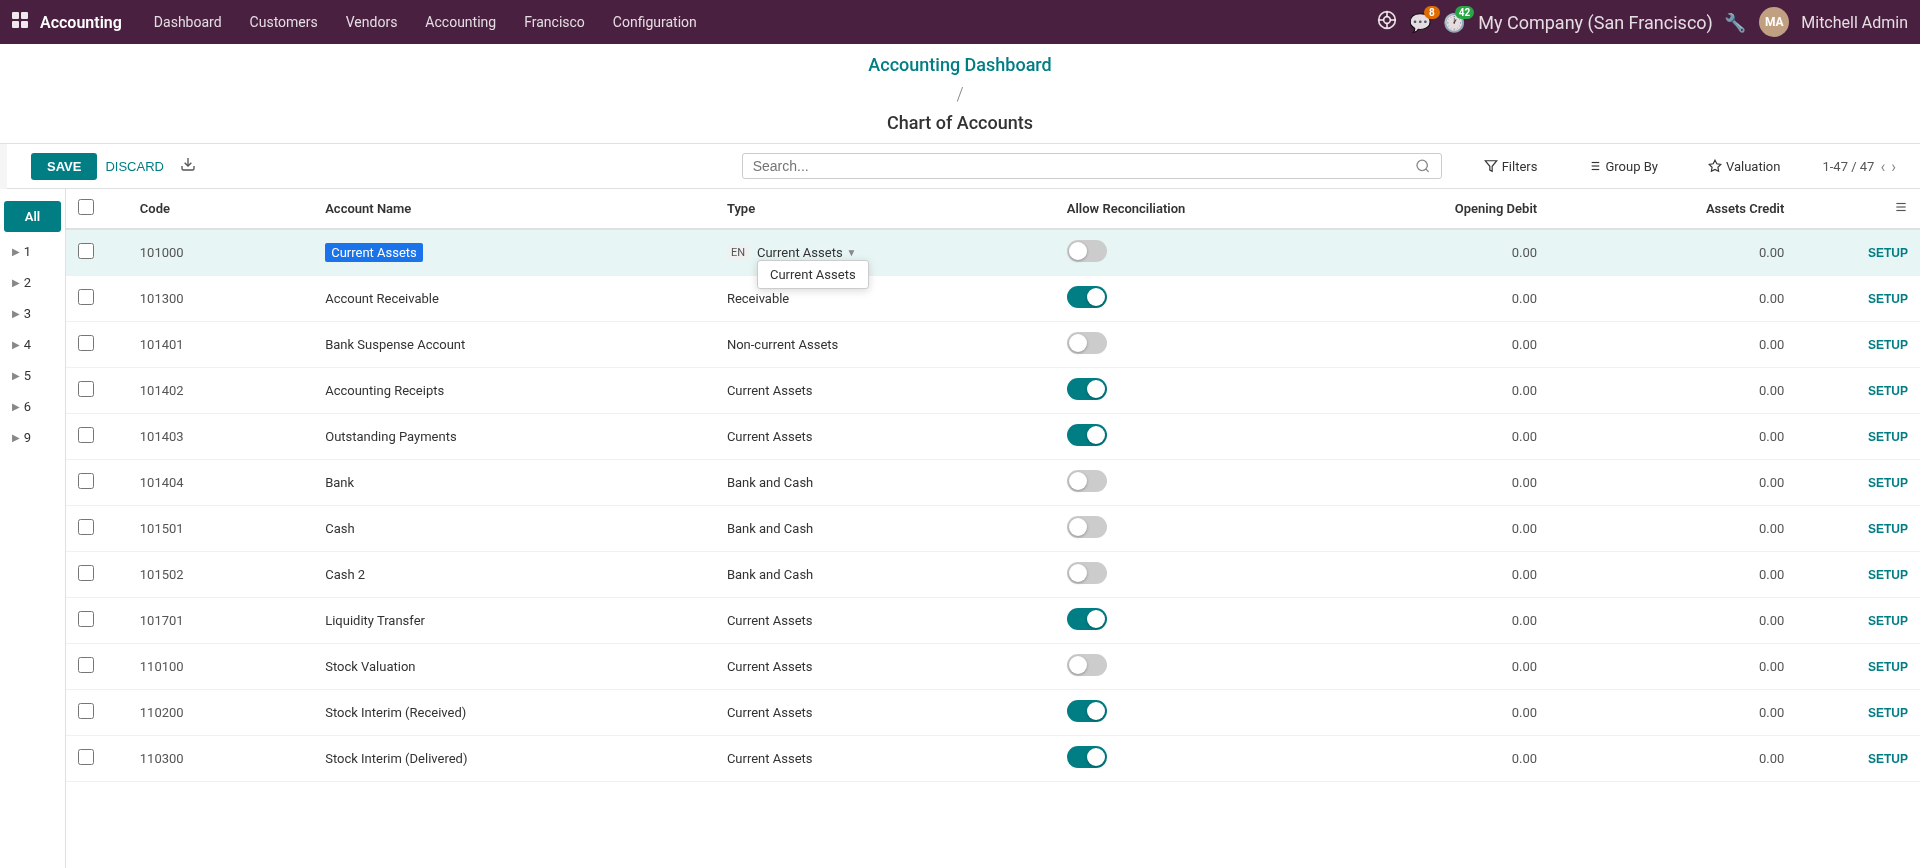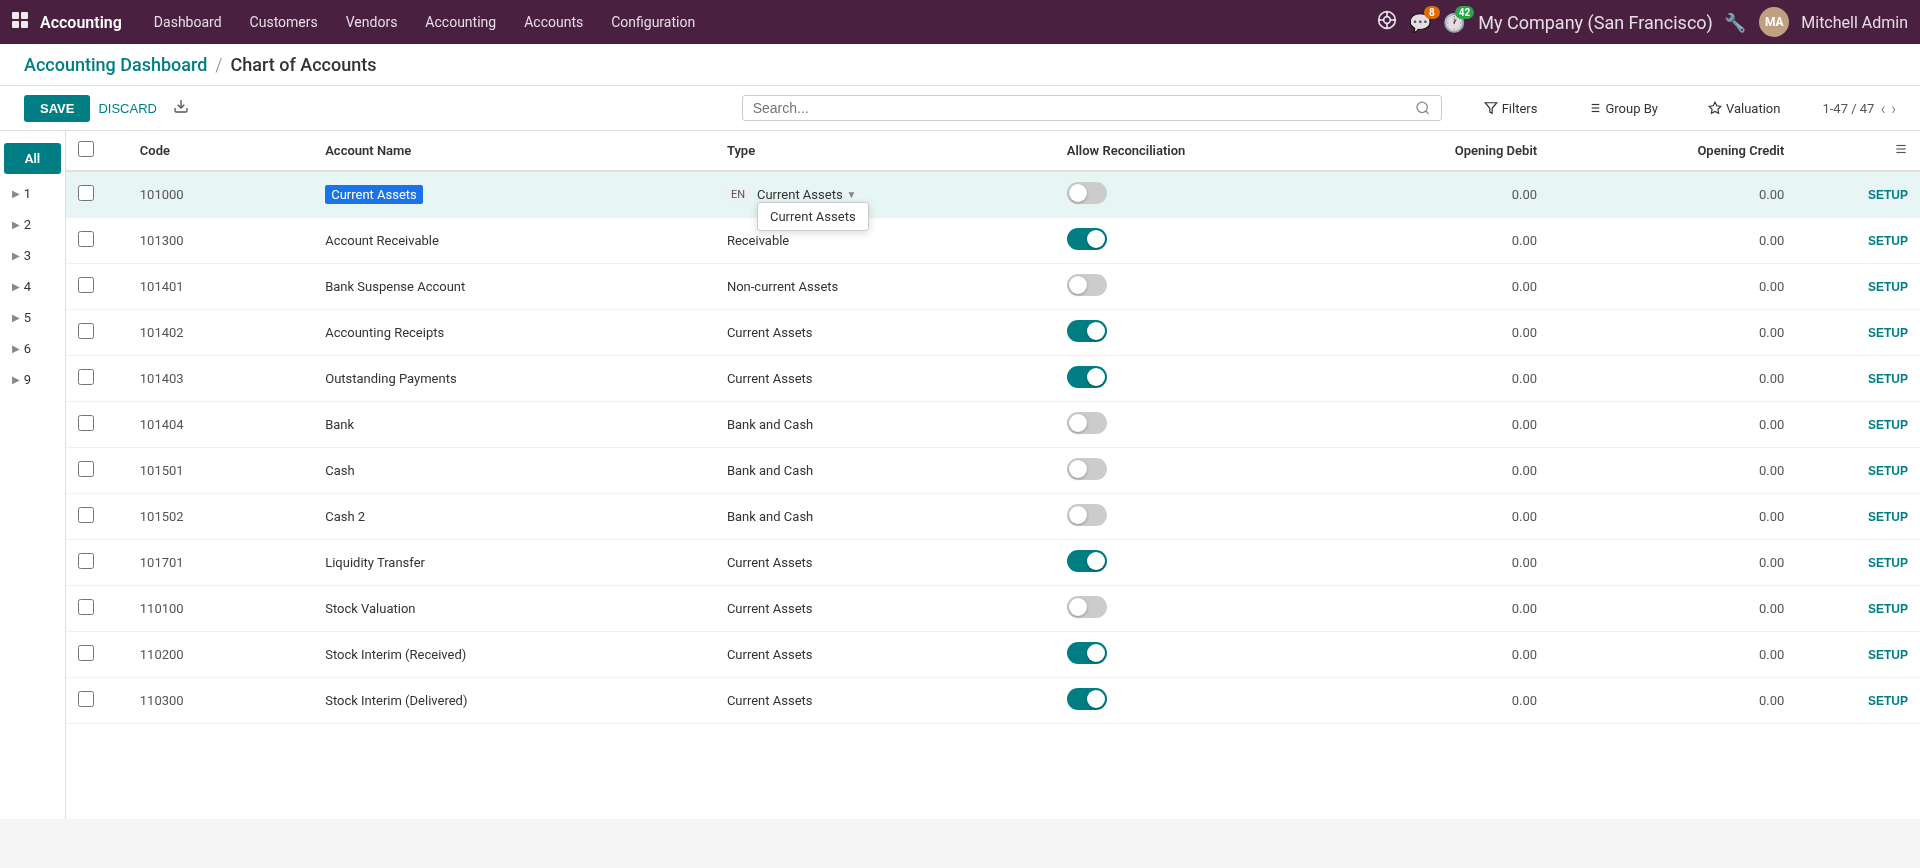--- a/index.html
+++ b/index.html
@@ -66,20 +66,21 @@
       padding: 10px 24px;
       border-bottom: 1px solid #e0e0e0;
     }
     .breadcrumb {
       display: flex;
       align-items: center;
       font-size: 18px;
       font-weight: 500;
       color: #017e84;
       gap: 8px;
+      flex-direction: column;
     }
     .btn-save {
       background: #017e84;
       color: white;
       border: none;
       padding: 6px 16px;
       border-radius: 3px;
       cursor: pointer;
       font-weight: 600;
       font-size: 13px;
@@ -264,20 +265,21 @@
       margin-right: 4px;
     }
 
     
     .top-action-bar {
       background: white;
       padding: 6px 24px;
       display: flex;
       align-items: center;
       border-bottom: 1px solid #e0e0e0;
+      margin-left: 7px;
     }
     .top-search-wrap {
       flex: 1;
       display: flex;
       align-items: center;
       border: 1px solid #ccc;
       border-radius: 3px;
       padding: 4px 10px;
       max-width: 700px;
     }
@@ -308,21 +310,21 @@
       <rect x="9" y="0" width="7" height="7" rx="1"></rect>
       <rect x="0" y="9" width="7" height="7" rx="1"></rect>
       <rect x="9" y="9" width="7" height="7" rx="1"></rect>
     </svg>
   </span>
   <span class="topnav-brand">Accounting</span>
   <span class="topnav-item">Dashboard</span>
   <span class="topnav-item">Customers</span>
   <span class="topnav-item">Vendors</span>
   <span class="topnav-item">Accounting</span>
-  <span class="topnav-item">Accounts</span>
+  <span class="topnav-item">Francisco</span>
   <span class="topnav-item">Configuration</span>
   <div class="topnav-right">
     <span class="topnav-icon-btn">
       <svg width="20" height="20" viewBox="0 0 24 24" fill="none" stroke="rgba(255,255,255,0.85)" stroke-width="2">
         <circle cx="12" cy="12" r="10"></circle>
         <circle cx="12" cy="12" r="4"></circle>
         <line x1="2" y1="12" x2="8" y2="12"></line>
         <line x1="16" y1="12" x2="22" y2="12"></line>
         <line x1="12" y1="2" x2="12" y2="8"></line>
         <line x1="12" y1="16" x2="12" y2="22"></line>
@@ -441,21 +443,21 @@
       <thead>
         <tr>
           <th class="col-checkbox">
             <input type="checkbox" class="cb" style="">
           </th>
           <th class="col-code">Code</th>
           <th class="col-name">Account Name</th>
           <th class="col-type">Type</th>
           <th class="col-reconcile">Allow Reconciliation</th>
           <th class="col-debit right">Opening Debit</th>
-          <th class="col-credit right">Opening Credit</th>
+          <th class="col-credit right">Assets Credit</th>
           <th class="col-setup">
             <svg width="14" height="14" viewBox="0 0 24 24" fill="none" stroke="#555" stroke-width="2">
               <line x1="4" y1="6" x2="20" y2="6"></line>
               <line x1="4" y1="12" x2="20" y2="12"></line>
               <line x1="4" y1="18" x2="20" y2="18"></line>
             </svg>
           </th>
         </tr>
       </thead>
       <tbody id="table-body">

